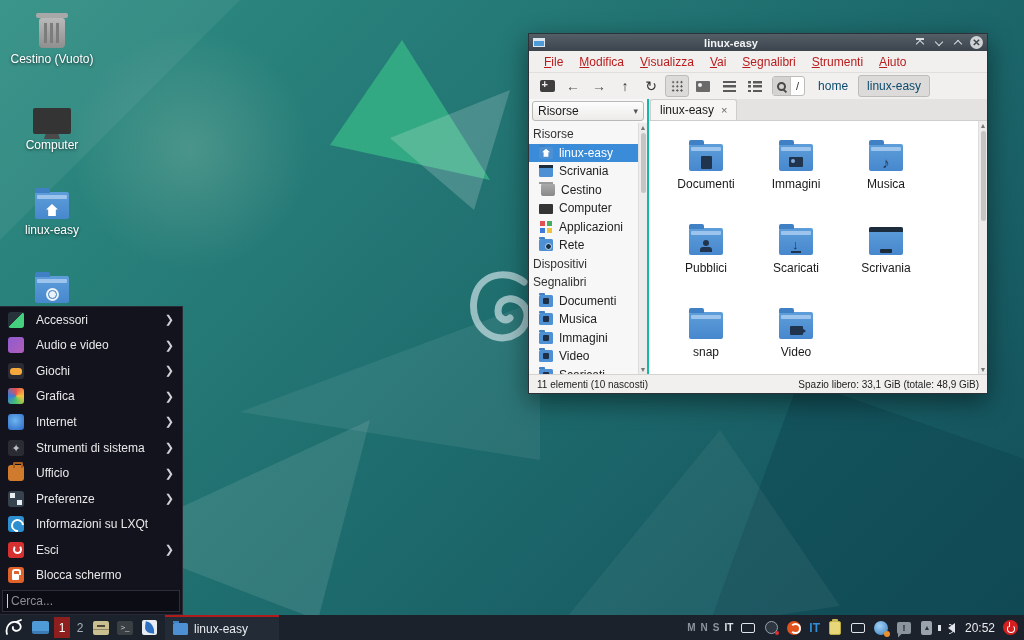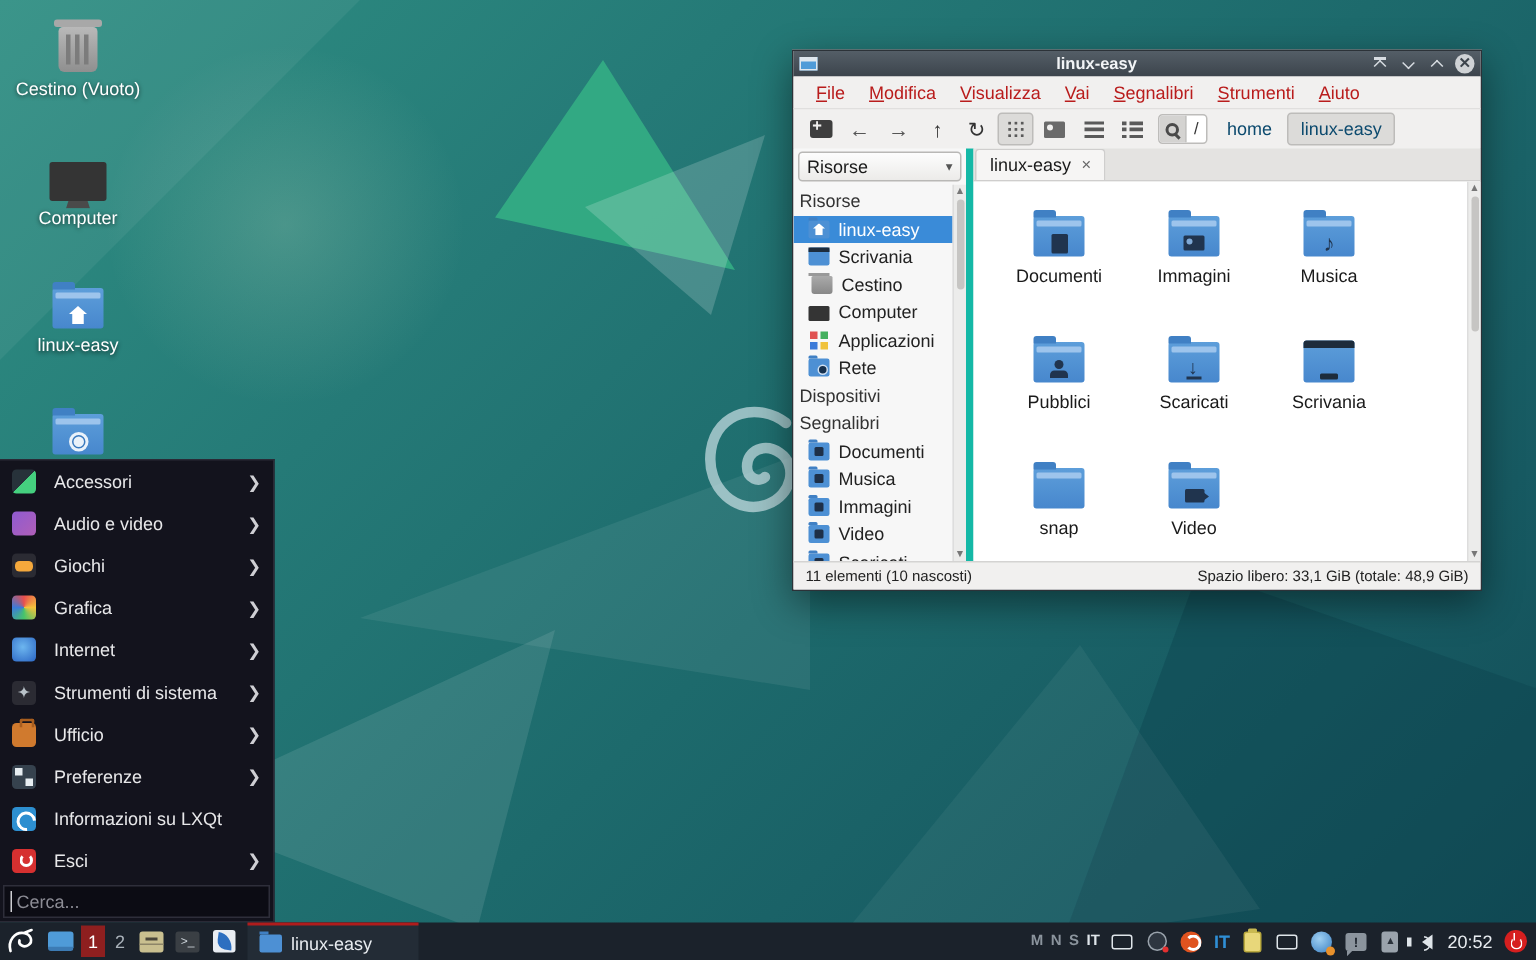--- a/index.html
+++ b/index.html
@@ -114,21 +114,21 @@
   .newtab-ic::after { content:"+"; position:absolute; left:2px; top:-2px; color:#f1f0ef; font-size:11px; font-weight:bold; }
   .pathbox { display:flex; align-items:center; border:1px solid #bdbcba; border-radius:3px; background:#fff; height:20px; margin:0 3px; overflow:hidden; }
   .pathbox .mag { width:18px; height:100%; background:#d4d3d1; display:flex; align-items:center; justify-content:center; border-right:1px solid #c4c3c1; }
   .mag-ic { position:relative; width:9px; height:9px; border:2px solid #4a4a4a; border-radius:50%; }
   .mag-ic::after { content:""; position:absolute; right:-3px; bottom:-3px; width:4px; height:2px; background:#4a4a4a; transform:rotate(45deg); }
   .pathbox .slash { padding:0 5px; font-size:11px; color:#333; }
   .crumb { height:22px; padding:0 8px; display:flex; align-items:center; font-size:12px; color:#0c4a6e; border-radius:3px; }
   .crumb.active { background:#dcdbd9; border:1px solid #bdbcba; }
 
   .winbody { flex:1; display:flex; min-height:0; }
-  .sidebar { width:120px; display:flex; flex-direction:column; border-right:5px solid #14b8a6; background:#f7f7f7; }
+  .sidebar { width:120px; display:flex; flex-direction:column; border-right:2px solid #14b8a6; background:#f7f7f7; }
   .combo { margin:2px 3px; height:20px; border:1px solid #b9b8b6; border-radius:3px; background:linear-gradient(#fdfdfd,#ecebe9); display:flex; align-items:center; font-size:12px; padding:0 5px; color:#1a1a1a; justify-content:space-between; }
   .combo .caret { font-size:9px; color:#555; }
   .sidelist { position:relative; flex:1; overflow:hidden; padding-top:2px; }
   .srow { height:18.5px; display:flex; align-items:center; padding-left:10px; font-size:12px; color:#222; }
   .srow.header { padding-left:4px; color:#333; }
   .srow.sel { background:#3a8bd8; color:#fff; margin-right:8px; }
   .srow .sic { width:14px; height:12px; margin-right:6px; flex:0 0 14px; position:relative; }
   .sfolder { background:#4d90d4; border-radius:1.5px; position:relative; }
   .sfolder::before { content:""; position:absolute; left:0; top:-2px; width:6px; height:2px; background:#4080c4; border-radius:1px 1px 0 0; }
   .sfolder .dot { position:absolute; left:4px; top:3px; width:6px; height:6px; background:#1e3048; border-radius:1px; }
@@ -293,20 +293,24 @@
     </div>
     <div class="mi">
       <span class="ic ic-lxqt"></span>
       <span class="lbl">Informazioni su LXQt</span>
     </div>
     <div class="mi">
       <span class="ic ic-leave"></span>
       <span class="lbl">Esci</span>
       <span class="arr">❯</span>
     </div>
+    <div class="mi">
+      <span class="ic ic-lock"></span>
+      <span class="lbl">Blocca schermo</span>
+    </div>
     <div class="menu-search">
       <input type="text" placeholder="Cerca..." style="">
     </div>
   </div>
 
   <div class="window">
     <div class="titlebar">
       <span class="wicon"></span>
       <span class="ttl">linux-easy</span>
       <span class="winbtns">

